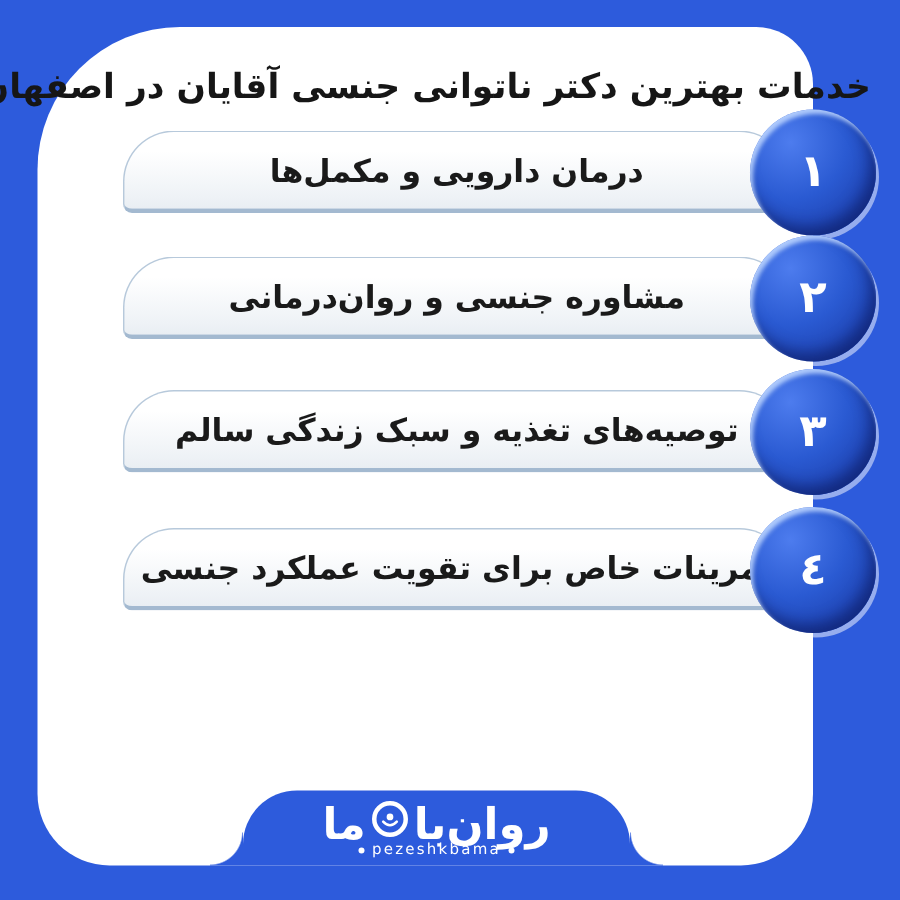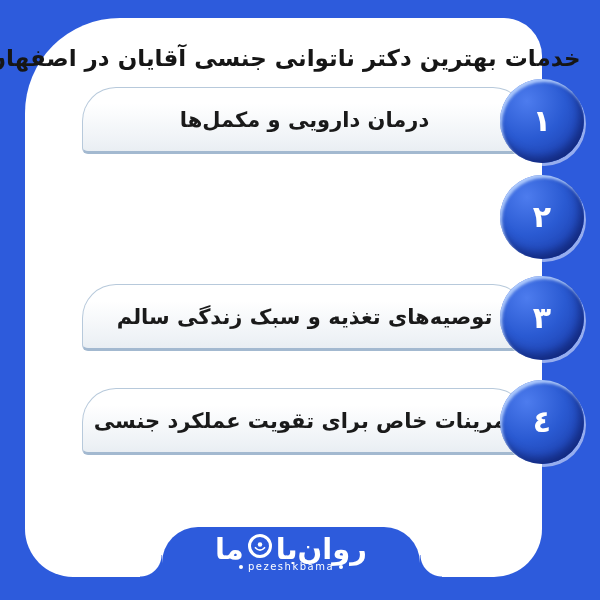--- a/index.html
+++ b/index.html
@@ -25,21 +25,21 @@
     display:flex;align-items:center;justify-content:center;
     padding-top:10px;box-sizing:border-box;
   }
   .header-title{
     direction:rtl;
     font-size:23px;font-weight:bold;color:#161616;
     white-space:nowrap;letter-spacing:-0.3px;
   }
   
   .list{position:absolute;top:69px;left:0;right:0;}
-  .row{position:relative;height:67px;}
+  .row{position:relative;height:55px;}
   .row:nth-child(1){margin-bottom:29px;}
   .row:nth-child(2){margin-bottom:34px;}
   .row:nth-child(3){margin-bottom:37px;}
   .card{
     position:absolute;left:57px;right:15px;top:0;bottom:0;
     background:linear-gradient(180deg,#ffffff 25%,#eef2f6 85%,#e9eef3 100%);
     border:1.5px solid #b7c9db;
     border-bottom:3px solid #a3b9d0;
     border-radius:34px 34px 6px 6px;
     box-sizing:border-box;
@@ -115,20 +115,23 @@
     <div class="list">
 
       <div class="row">
         <div class="card">
           <div class="card-label">درمان دارویی و مکمل‌ها</div>
         </div>
         <div class="badge">١</div>
       </div>
 
       <div class="row">
+        <div class="card">
+          <div class="card-label">مشاوره جنسی و روان‌درمانی</div>
+        </div>
         <div class="badge">٢</div>
       </div>
 
       <div class="row">
         <div class="card">
           <div class="card-label">توصیه‌های تغذیه و سبک زندگی سالم</div>
         </div>
         <div class="badge">٣</div>
       </div>
 

